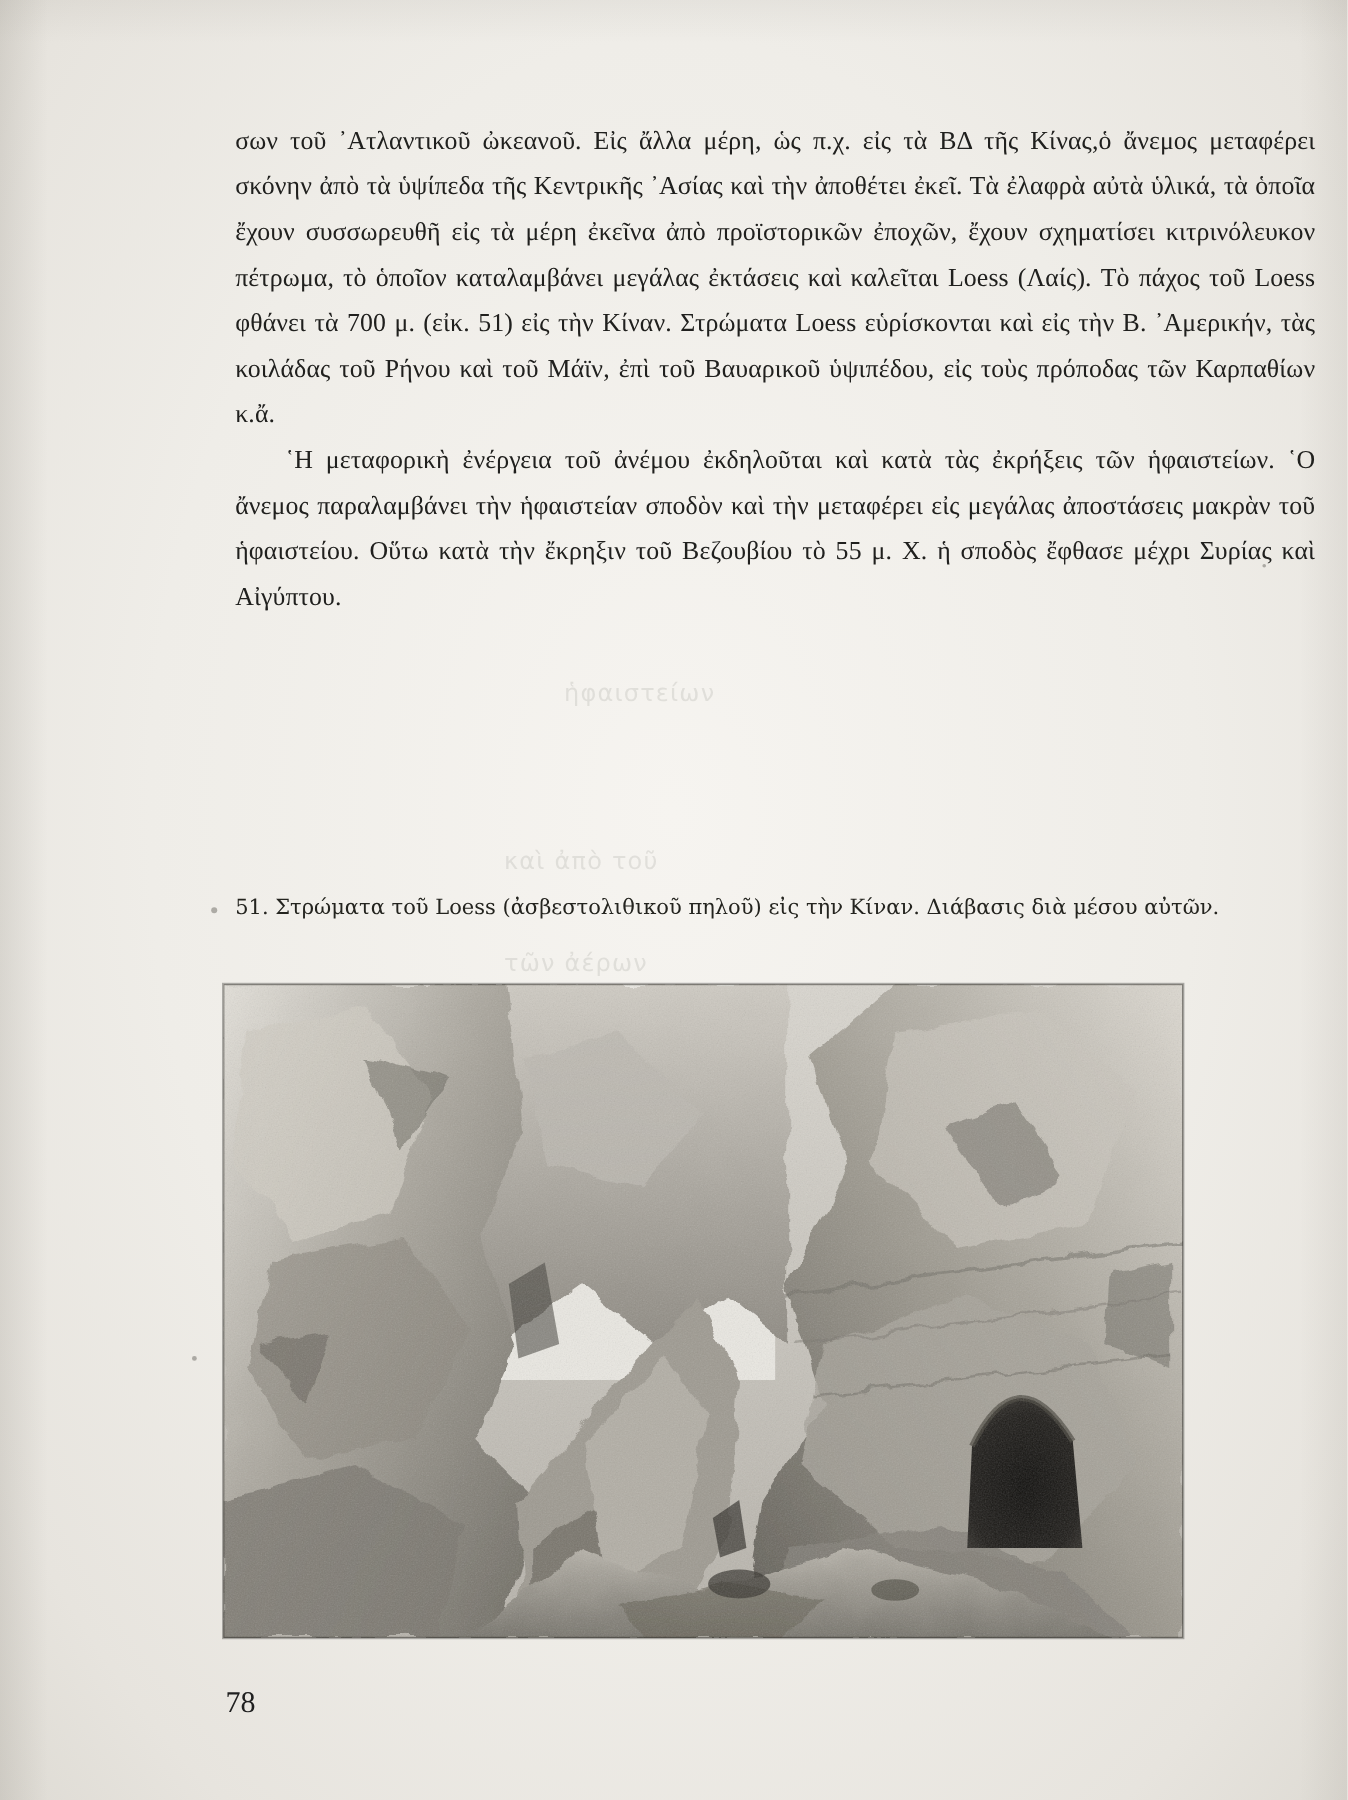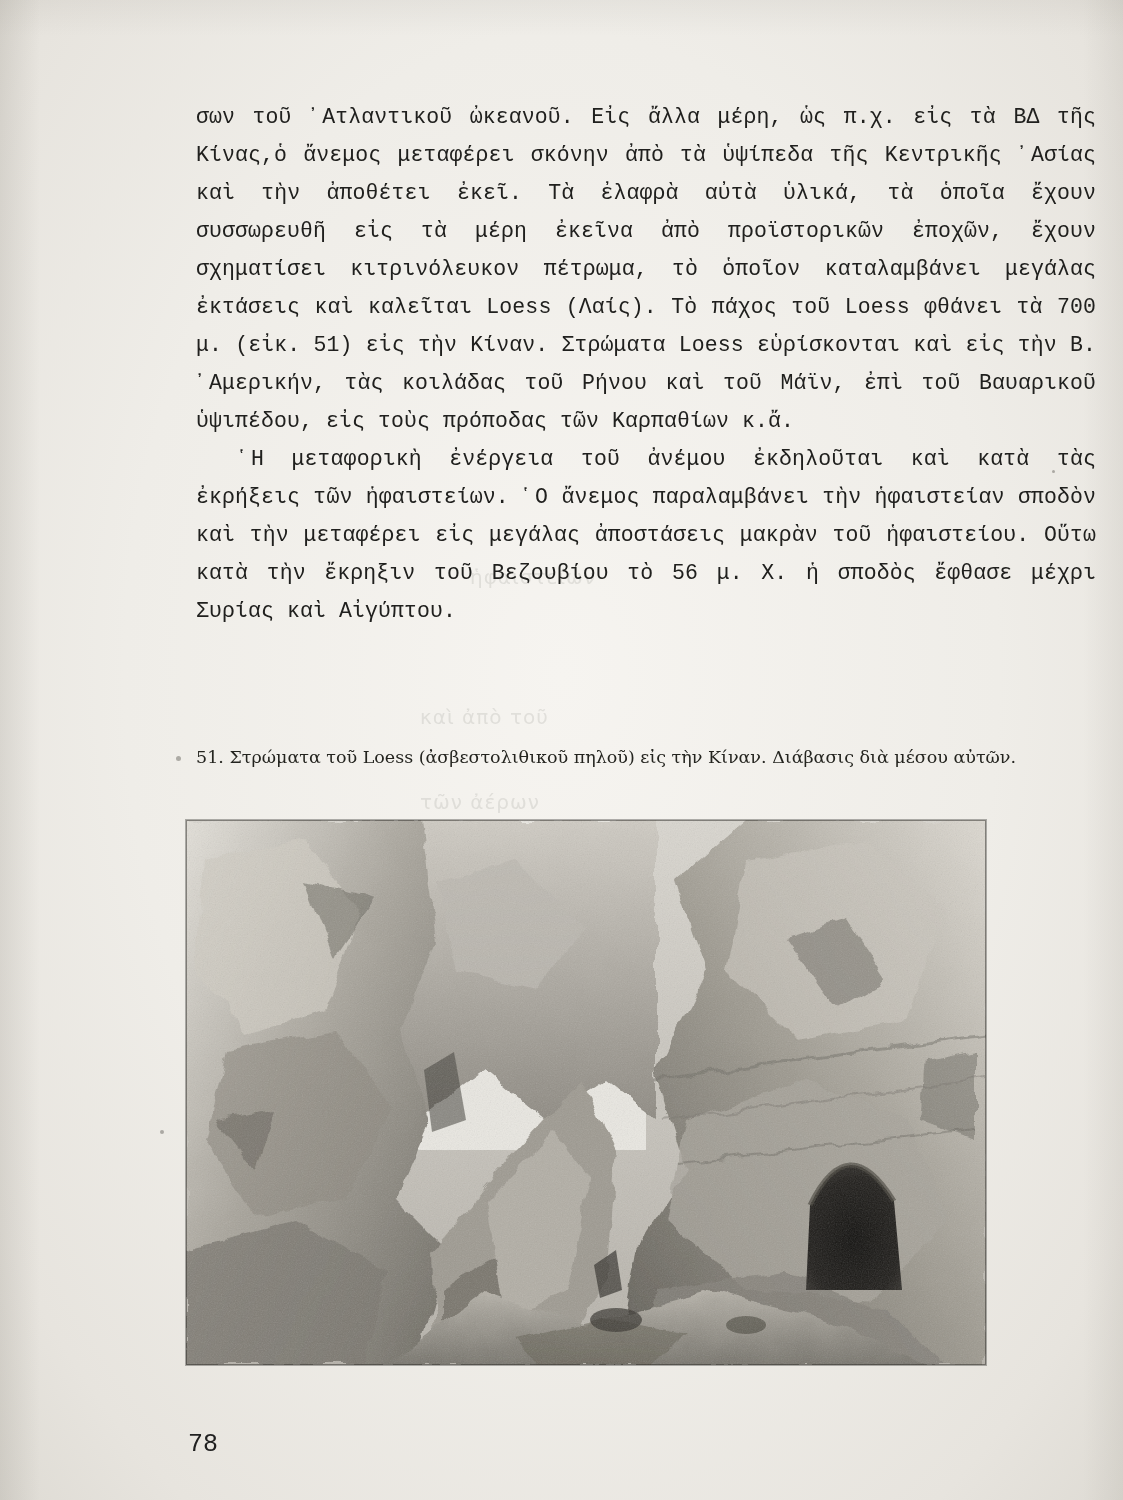--- a/index.html
+++ b/index.html
@@ -33,21 +33,21 @@
   }
 
   .content {
     position: absolute;
     left: 196px;
     top: 98px;
     width: 900px;
   }
 
   .body-text {
-    font-family: Liberation Mono, monospace;
+    font-family: Liberation Serif, serif;
     font-size: 21.5px;
     line-height: 38px;
     color: #20201e;
     text-align: justify;
     letter-spacing: 0.1px;
   }
   .body-text p {
     margin: 0;
   }
   .body-text p + p {
@@ -79,24 +79,23 @@
   .figure svg {
     display: block;
     width: 100%;
     height: 100%;
   }
 
   .folio {
     position: absolute;
     left: 188px;
     top: 1406px;
-    font-family: Liberation Mono, monospace;
+    font-family: Liberation Serif, serif;
     font-size: 25px;
     color: #202020;
-    margin-top: 24px;
   }
 
   
   .ghost {
     position: absolute;
     color: rgba(120,120,115,0.16);
     font-family: "DejaVu Sans", sans-serif;
     font-size: 20px;
     letter-spacing: 1px;
     pointer-events: none;
@@ -116,21 +115,21 @@
 <body>
 
 <div class="page"></div>
 
 <div class="ghost g1">ἡφαιστείων</div>
 <div class="ghost g2">καὶ ἀπὸ τοῦ</div>
 <div class="ghost g3">τῶν ἀέρων</div>
 
 <div class="content body-text">
   <p>σων τοῦ ᾿Ατλαντικοῦ ὠκεανοῦ. Εἰς ἄλλα μέρη, ὡς π.χ. εἰς τὰ ΒΔ τῆς Κίνας,ὁ ἄνεμος μεταφέρει σκόνην ἀπὸ τὰ ὑψίπεδα τῆς Κεντρικῆς ᾿Ασίας καὶ τὴν ἀποθέτει ἐκεῖ. Τὰ ἐλαφρὰ αὐτὰ ὑλικά, τὰ ὁποῖα ἔχουν συσσωρευθῆ εἰς τὰ μέρη ἐκεῖνα ἀπὸ προϊστορικῶν ἐποχῶν, ἔχουν σχηματίσει κιτρινόλευκον πέτρωμα, τὸ ὁποῖον καταλαμβάνει μεγάλας ἐκτάσεις καὶ καλεῖται Loess (Λαίς). Τὸ πάχος τοῦ Loess φθάνει τὰ 700 μ. (εἰκ. 51) εἰς τὴν Κίναν. Στρώματα Loess εὑρίσκονται καὶ εἰς τὴν Β. ᾿Αμερικήν, τὰς κοιλάδας τοῦ Ρήνου καὶ τοῦ Μάϊν, ἐπὶ τοῦ Βαυαρικοῦ ὑψιπέδου, εἰς τοὺς πρόποδας τῶν Καρπαθίων κ.ἄ.</p>
-  <p>῾Η μεταφορικὴ ἐνέργεια τοῦ ἀνέμου ἐκδηλοῦται καὶ κατὰ τὰς ἐκρήξεις τῶν ἡφαιστείων. ῾Ο ἄνεμος παραλαμβάνει τὴν ἡφαιστείαν σποδὸν καὶ τὴν μεταφέρει εἰς μεγάλας ἀποστάσεις μακρὰν τοῦ ἡφαιστείου. Οὕτω κατὰ τὴν ἔκρηξιν τοῦ Βεζουβίου τὸ 56 μ. Χ. ἡ σποδὸς ἔφθασε μέχρι Συρίας καὶ Αἰγύπτου.</p>
+  <p>῾Η μεταφορικὴ ἐνέργεια τοῦ ἀνέμου ἐκδηλοῦται καὶ κατὰ τὰς ἐκρήξεις τῶν ἡφαιστείων. ῾Ο ἄνεμος παραλαμβάνει τὴν ἡφαιστείαν σποδὸν καὶ τὴν μεταφέρει εἰς μεγάλας ἀποστάσεις μακρὰν τοῦ ἡφαιστείου. Οὕτω κατὰ τὴν ἔκρηξιν τοῦ Βεζουβίου τὸ 55 μ. Χ. ἡ σποδὸς ἔφθασε μέχρι Συρίας καὶ Αἰγύπτου.</p>
 </div>
 
 <div class="caption">51. Στρώματα τοῦ Loess (ἀσβεστολιθικοῦ πηλοῦ) εἰς τὴν Κίναν. Διάβασις διὰ μέσου αὐτῶν.</div>
 
 <div class="figure">
   <svg viewBox="0 0 800 545" preserveAspectRatio="none" aria-hidden="true">
     <defs>
       <linearGradient id="skyG" x1="0" y1="0" x2="0" y2="1">
         <stop offset="0%" stop-color="#d9d6cf"></stop>
         <stop offset="100%" stop-color="#b6b2aa"></stop>

